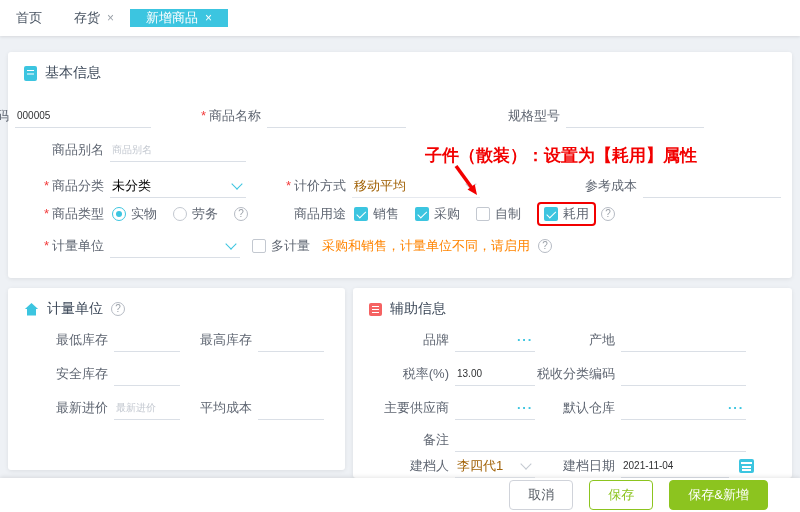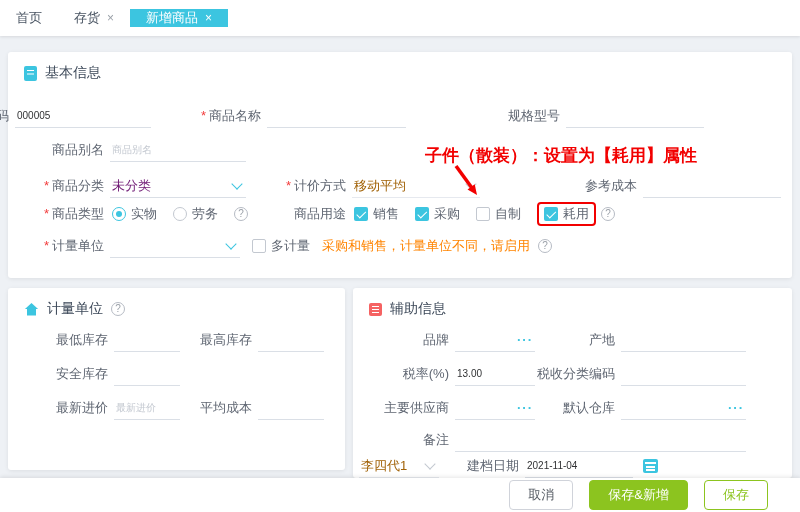--- a/index.html
+++ b/index.html
@@ -26,21 +26,21 @@
     align-items:center; gap:8px; font-size:14px; color:#3c4858; }
   
   .row { position:absolute; display:flex; align-items:center; height:24px; }
   .lab { color:#5f6672; text-align:right; flex:none; white-space:nowrap; }
   .req::before { content:"*"; color:#f23c3c; margin-right:3px; }
   .fld { display:flex; align-items:center; border-bottom:1px solid #dadfe6;
     height:24px; box-sizing:border-box; flex:none; margin-left:6px; }
   .fin { border:0; outline:0; background:none; width:100%; font:inherit;
     font-size:10px; color:#303133; padding:0 2px; height:20px; min-width:0; }
   .fin::placeholder { color:#c3c8d0; opacity:1; }
-  .val { flex:1; color:#701a75; padding:0 2px; white-space:nowrap; }
+  .val { flex:1; color:#000000; padding:0 2px; white-space:nowrap; }
   .val.dim { color:#a16207; }
   .chev { flex:none; width:7px; height:7px; border-right:1.4px solid #3cc5e0;
     border-bottom:1.4px solid #3cc5e0; transform:rotate(45deg);
     margin:0 5px 3px 0; }
   .chev.gray { border-color:#c3c8d0; }
   .help { width:14px; height:14px; border-radius:50%; border:1px solid #b6bbc4;
     color:#9aa0a8; font-size:10px; display:flex; align-items:center;
     justify-content:center; flex:none; box-sizing:border-box; line-height:1; }
   .ell { color:#3cc5e0; font-weight:bold; letter-spacing:1px; font-size:13px;
     flex:none; padding:0 2px; cursor:pointer; }
@@ -285,29 +285,30 @@
   </div>
 
   <div class="row" style="left:0; top:140px;">
     <span class="lab" style="width:96px;">备注</span>
     <div class="fld" style="width:291px;">
         <input class="fin" style="">
       </div>
   </div>
 
   <div class="row" style="left:0; top:166px;">
+    <span class="lab" style="width:96px;">建档人</span>
     <div class="fld" style="width:80px; border-bottom-color:#e6e9ef;">
       <span class="val dim">李四代1</span>
       <span class="chev gray"></span>
     </div>
     <span class="lab" style="width:70px; margin-left:10px;">建档日期</span>
     <div class="fld" style="width:108px;">
       <input class="fin" value="2021-11-04" style="">
     </div>
     <span class="ic-cal"></span>
   </div>
 </div>
 
 <div class="footer">
   <div class="btn btn-cancel">取消</div>
+  <div class="btn btn-save">保存</div>
   <div class="btn btn-savenew">保存&amp;新增</div>
-  <div class="btn btn-save">保存</div>
 </div>
 
 </body></html>

